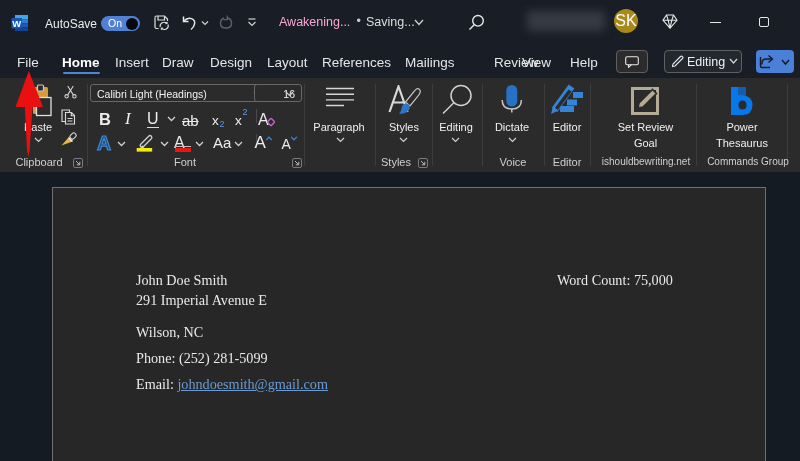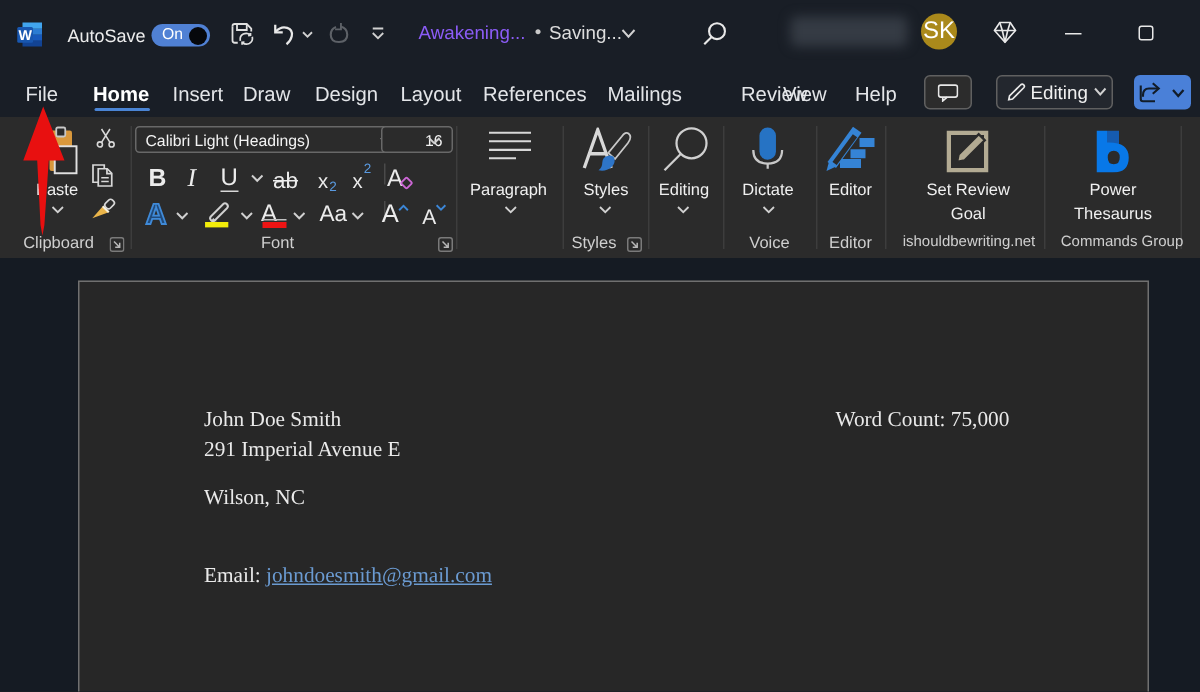--- a/index.html
+++ b/index.html
@@ -65,21 +65,21 @@
 
   <svg class="abs" style="left:218px;top:15px" width="16" height="16" viewBox="0 0 16 16" fill="none" stroke="#5d6167" stroke-width="1.4">
     <path d="M9 2.7 Q13.5 3.7 13.5 8.2 Q13.5 13 8 13 Q2.5 13 2.5 8.2 Q2.5 4.3 6 3"></path>
     <path d="M9.3 0.4 L9.3 4.6 L5.4 4.6" stroke-width="1.25"></path>
   </svg>
 
   <svg class="abs" style="left:247px;top:18px" width="10" height="9" viewBox="0 0 10 9" fill="none" stroke="#d0d0d0" stroke-width="1.2">
     <path d="M1.5 1 L8.5 1"></path>
       <path d="M1.5 4 L5 7.5 L8.5 4"></path>
   </svg>
-  <div class="abs ttext" style="left:279px;top:15px;font-size:12.5px;color:#8b5cf6;">Awakening...</div>
+  <div class="abs ttext" style="left:279px;top:15px;font-size:12.5px;color:#f9a8d4;">Awakening...</div>
   <div class="abs ttext" style="left:356.5px;top:14px;font-size:12.5px;color:#c9c9c9;">•</div>
   <div class="abs ttext" style="left:366px;top:15px;font-size:12.5px;color:#dddddd;">Saving...</div>
   <svg class="abs" style="left:414px;top:19px" width="10" height="7" viewBox="0 0 10 7" fill="none" stroke="#d0d0d0" stroke-width="1.3">
       <path d="M1 1 L5 5.5 L9 1"></path>
     </svg>
 
   <svg class="abs" style="left:468px;top:14px" width="17" height="17" viewBox="0 0 17 17" fill="none" stroke="#e8e8e8" stroke-width="1.4">
     <circle cx="10" cy="6.8" r="5.3"></circle>
       <path d="M6.2 10.8 L1.5 15.5"></path>
   </svg>
@@ -312,18 +312,19 @@
     <path d="M7 8 Q21.5 7.5 21.5 18 Q21.5 28 11 28 L7 28 Z M11.5 13.5 Q7.5 13.5 7.5 18 Q7.5 22.5 11.5 22.5 Q15.5 22.5 15.5 18 Q15.5 13.5 11.5 13.5 Z" fill="#0878e8" fill-rule="evenodd"></path>
   </svg>
   <div class="btxt" style="left:714px;top:121px;width:56px;">Power</div>
   <div class="btxt" style="left:714px;top:137px;width:56px;">Thesaurus</div>
   <div class="glabel" style="left:698px;width:100px;font-size:10px;">Commands Group</div>
 
   <div class="docline" style="left:136px;top:272px;">John Doe Smith</div>
   <div class="docline" style="left:557px;top:272px;">Word Count: 75,000</div>
   <div class="docline" style="left:136px;top:292px;">291 Imperial Avenue E</div>
   <div class="docline" style="left:136px;top:324px;">Wilson, NC</div>
+  <div class="docline" style="left:136px;top:350px;">Phone: (252) 281-5099</div>
   <div class="docline" style="left:136px;top:376px;">Email: <a class="em" href="#">johndoesmith@gmail.com</a></div>
 
   <svg class="abs" style="left:10px;top:64px;" width="40" height="100" viewBox="0 0 40 100">
     <path d="M18.8 7 L33 43 L22.5 43 L19.6 86 L18.3 93 L17 86 L14.8 43 L5.5 43 Z" fill="#e81010"></path>
   </svg>
 </div>
 
 </body></html>

